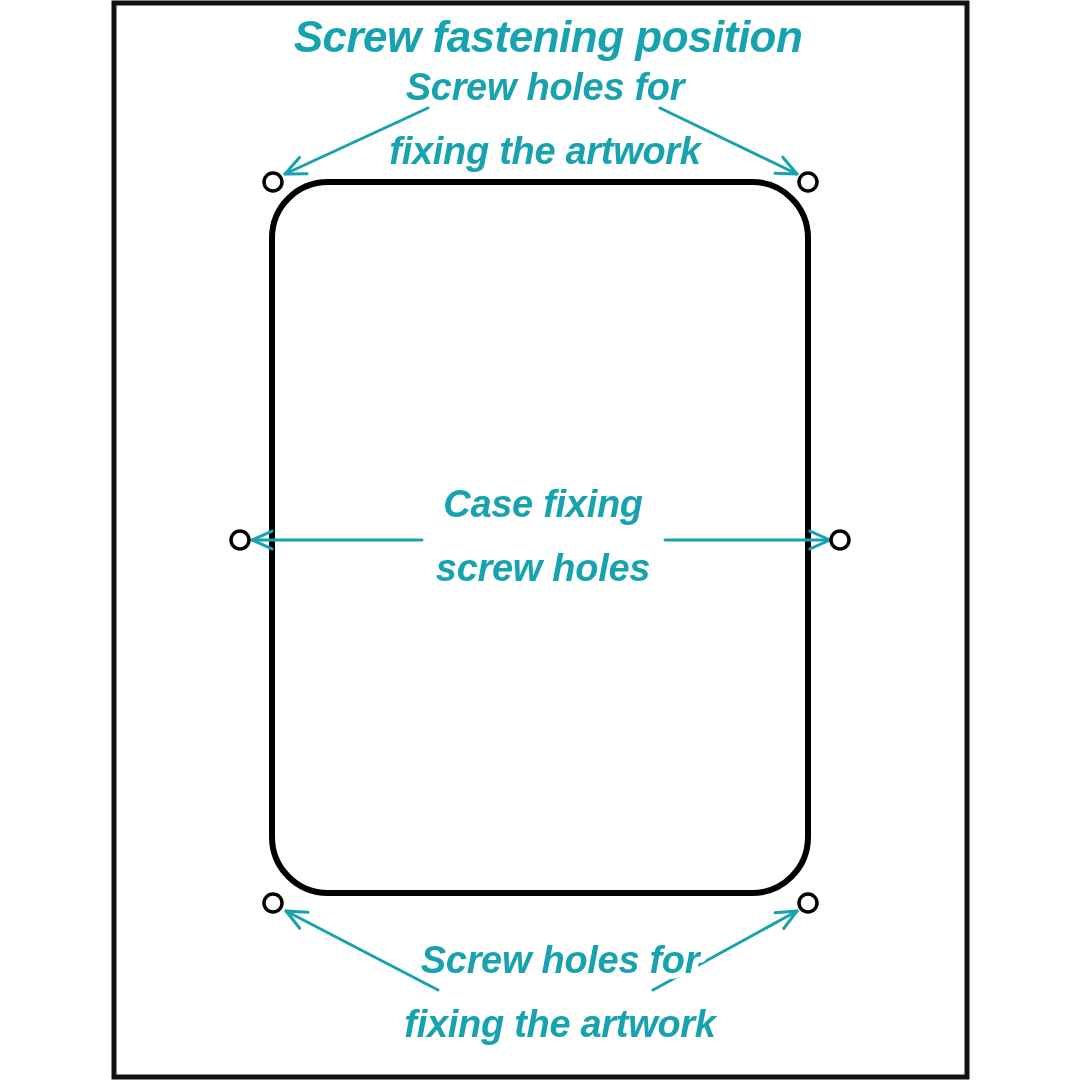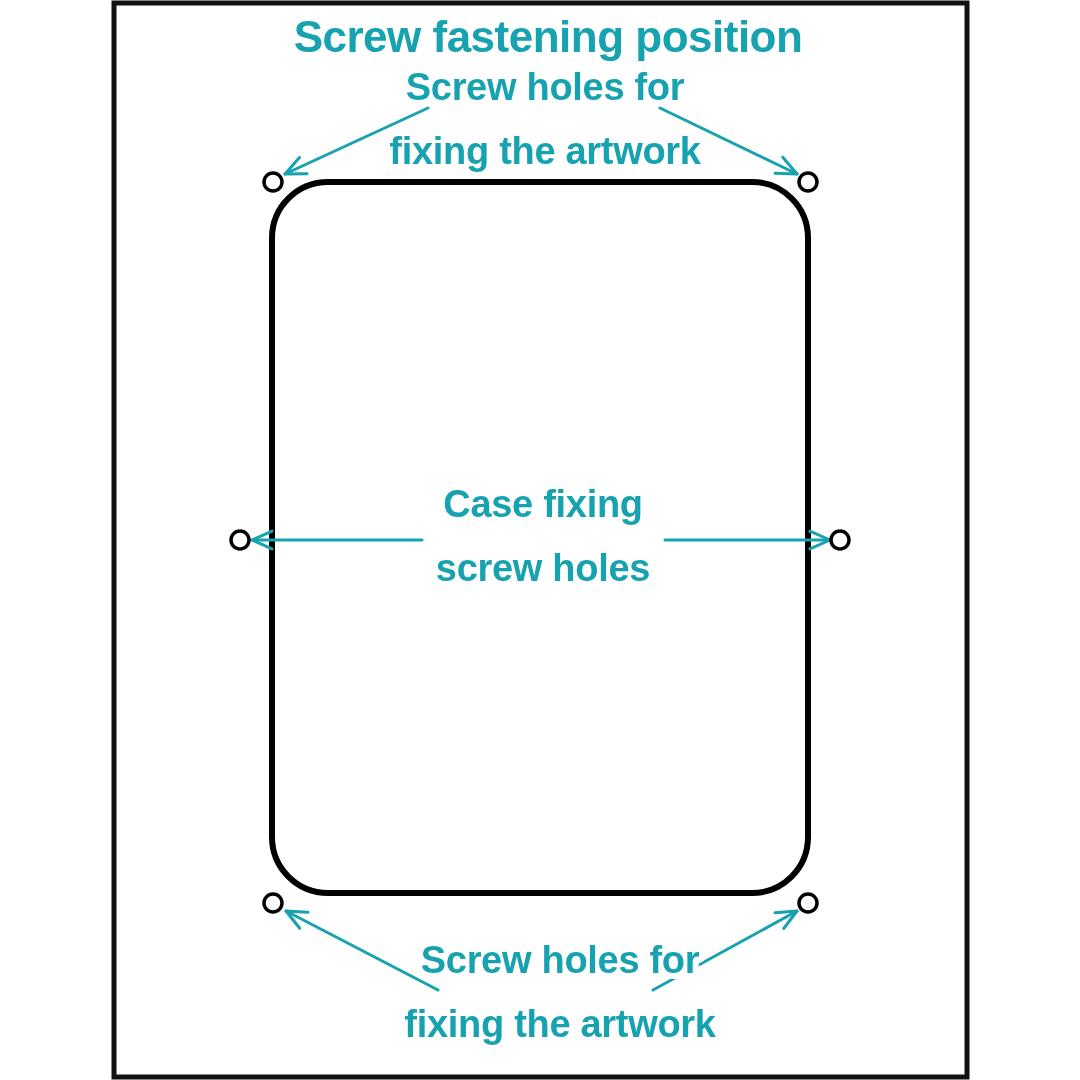--- a/index.html
+++ b/index.html
@@ -12,20 +12,21 @@
     width: 1080px;
     height: 1080px;
     font-family: "Liberation Sans", sans-serif;
     overflow: hidden;
   }
   #stage {
     position: relative;
     width: 1080px;
     height: 1080px;
     background: #f9a8d4;
+    font-style: italic;
   }
   #diagram {
     position: absolute;
     left: 0;
     top: 0;
     width: 1080px;
     height: 1080px;
     display: block;
   }
   .dg-title {

